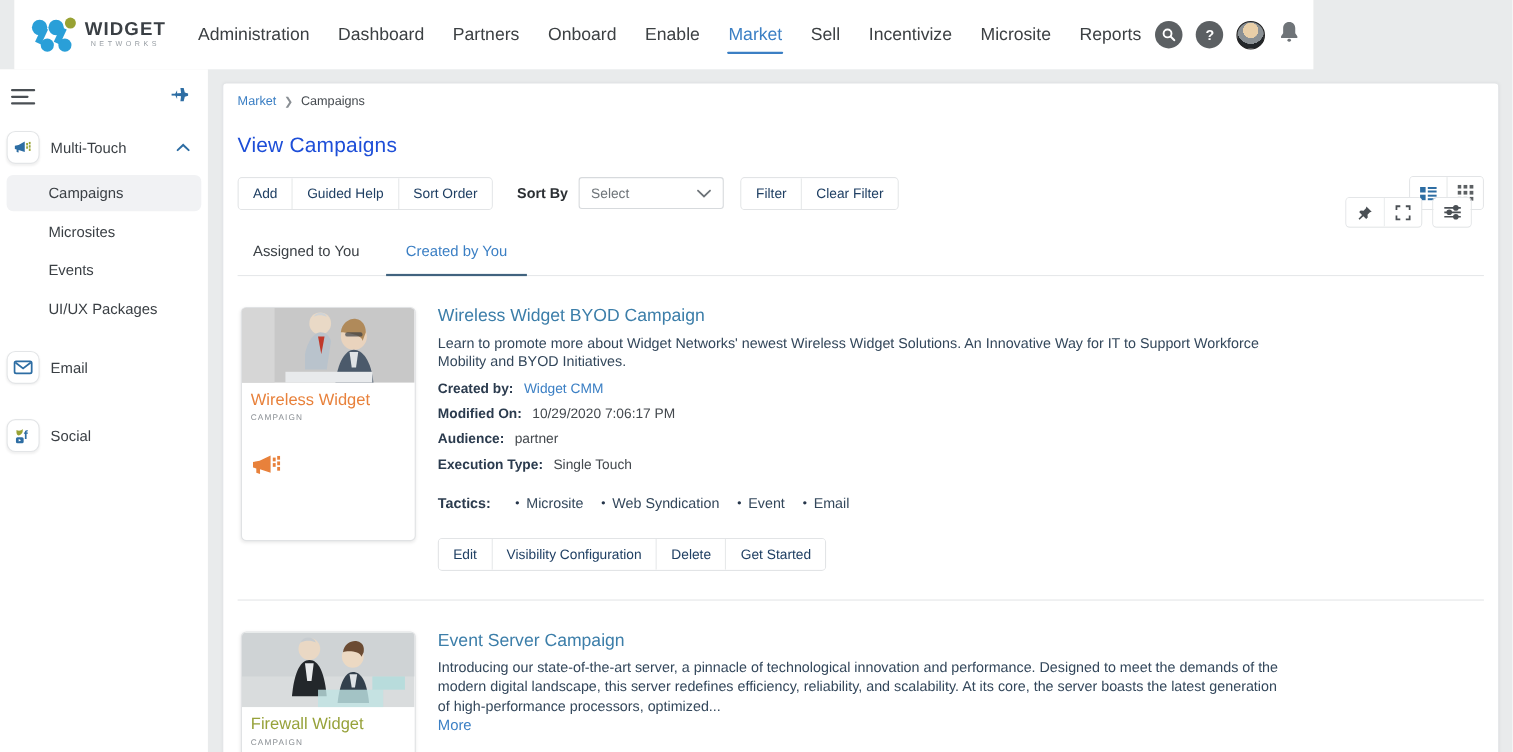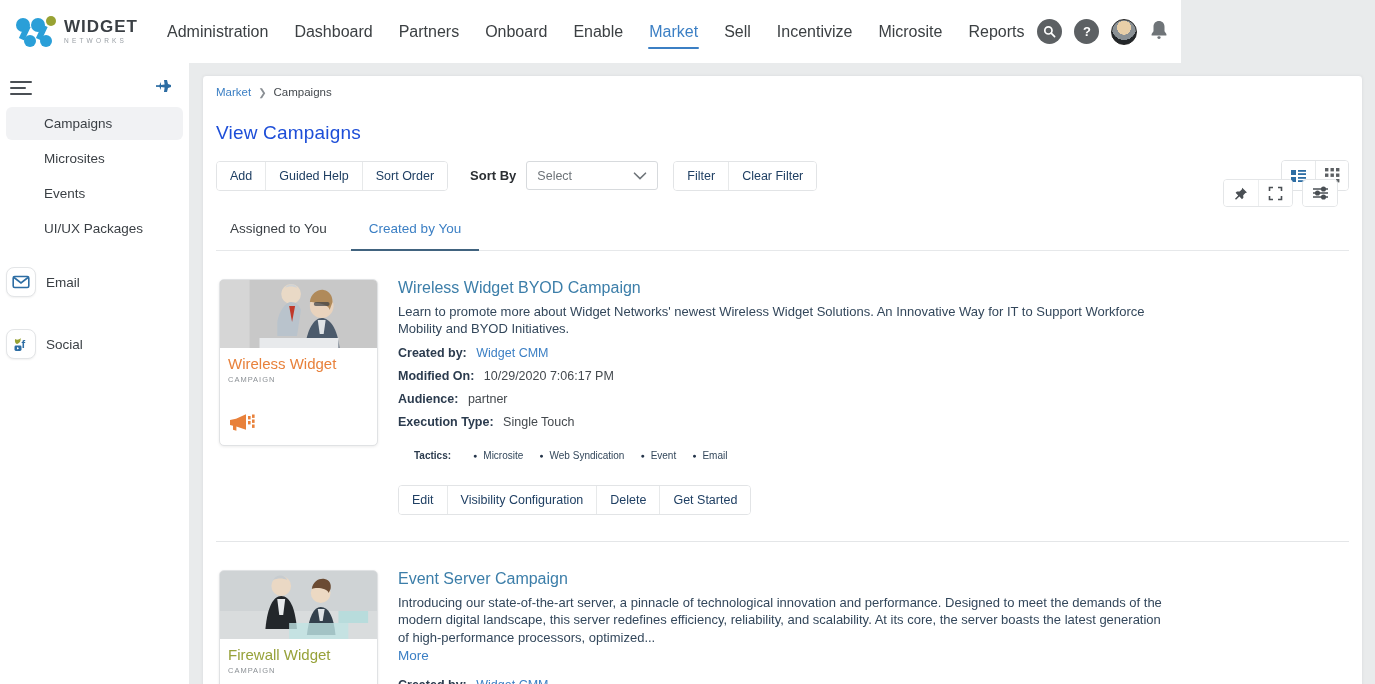--- a/index.html
+++ b/index.html
@@ -1,20 +1,20 @@
 <!DOCTYPE html>
 <html><head>
 <meta charset="utf-8">
 <style>
   * { margin:0; padding:0; box-sizing:border-box; }
   html,body { width:1375px; height:684px; overflow:hidden; }
   body { font-family:"Liberation Sans","DejaVu Sans",sans-serif; background:#e9ebec; color:#333; position:relative; }
 
   
-  .navbar { position:absolute; top:0; left:0; width:1181px; height:63px; background:#fff; display:flex; align-items:center; z-index:30; }
+  .navbar { position:absolute; top:0; left:13px; width:1181px; height:63px; background:#fff; display:flex; align-items:center; z-index:30;text-align:center; }
   .brand { display:flex; align-items:center; margin-left:10px; width:150px; }
   .brand-mark { width:52px; height:40px; position:relative; }
   .brand-text { line-height:1; margin-left:2px; }
   .brand-name { font-size:17px; font-weight:bold; letter-spacing:1px; color:#3a3f44; }
   .brand-sub { font-size:6.5px; letter-spacing:3.2px; color:#9aa0a6; margin-top:3px; }
   .nav-items { display:flex; align-items:center; margin-left:16px; height:63px; }
   .nav-item { font-size:16px; color:#3c4043; padding:0 13px; height:63px; display:flex; align-items:center; cursor:pointer; position:relative; }
   .nav-item.active { color:#3b7fc4; }
   .nav-item.active::after { content:""; position:absolute; left:12px; right:12px; bottom:14px; height:2px; background:#3b7fc4; border-radius:1px; }
   .nav-right { margin-left:auto; display:flex; align-items:center; gap:12px; margin-right:32px; }
@@ -63,38 +63,38 @@
   .view-toggles .view-btn + .view-btn { border-left:1px solid #e7e9ea; }
 
   .tabs { display:flex; gap:34px; margin-top:22px; padding:0 8px 0 10px; border-bottom:1px solid #e6e8ea; }
   .tab { font-size:13.5px; color:#3c4146; padding:8px 4px 14px; cursor:pointer; position:relative; }
   .tab.active { color:#3b7fc4; }
   .tab.active::after { content:""; position:absolute; left:-14px; right:-14px; bottom:-1px; height:2px; background:#41637f; }
 
   
   .card-row { display:flex; gap:20px; padding:28px 1px 26px 3px; }
   .card-row + .card-row { border-top:1px solid #e4e6e8; }
-  .thumb { width:159px; flex:0 0 auto; border:1px solid #e0e2e4; border-radius:5px; background:#fff; box-shadow:0 1px 3px rgba(0,0,0,.08); overflow:hidden; height:167px; cursor:pointer; }
+  .thumb { width:159px; flex:0 0 auto; border:1px solid #e0e2e4; border-radius:5px; background:#fff; box-shadow:0 1px 3px rgba(0,0,0,.08); overflow:hidden; height:213px; cursor:pointer; }
   .thumb-img { width:100%; height:68px; display:block; }
   .thumb-body { padding:7px 8px 6px; }
   .thumb-title { font-size:15px; font-weight:500; }
   .thumb-title.orange { color:#e8813b; }
   .thumb-title.olive { color:#97a23a; }
   .thumb-sub { font-size:7.5px; letter-spacing:1px; color:#8b9095; margin-top:3px; }
   .thumb-icon { margin-top:26px; }
 
   .card-main { flex:1; min-width:0; }
   .card-title { font-size:16px; color:#3c7ea9; font-weight:500; cursor:pointer; }
   .card-desc { font-size:13px; color:#33475b; line-height:1.32; margin-top:6px; max-width:772px; }
   .more-link { font-size:13.5px; color:#3b7fc4; margin-top:2px; cursor:pointer; display:inline-block; }
   .meta-row { margin-top:9px; font-size:12.5px; }
   .meta-label { font-weight:bold; color:#2b3b4e; margin-right:6px; }
   .meta-value { color:#44494e; }
   .meta-link { color:#3b7fc4; cursor:pointer; }
-  .tactics-row { margin-top:21px; font-size:10px; display:flex; align-items:center;margin-left:16px; }
+  .tactics-row { margin-top:21px; font-size:13px; display:flex; align-items:center; }
   .tactic { color:#33475b; margin-left:16px; display:flex; align-items:center; }
   .tactic::before { content:"●"; font-size:7px; color:#25354a; margin-right:6px; }
   .actions { margin-top:24px; }
 </style>
 </head>
 <body>
 
 <header class="navbar">
   <div class="brand">
     <div class="brand-mark">
@@ -151,20 +151,38 @@
         <div></div>
       </div>
     <div class="pin-btn">
       <svg width="20" height="16" viewBox="0 0 20 16">
           <path d="M9 2h3l1 4 3 1v2l-3 1-1 4H9l.6-4.5L6 9v3L4 8l2-4v3l3.6-.5L9 2z" fill="#2d6da3"></path>
           <rect x="1" y="7.2" width="7" height="1.7" fill="#2d6da3"></rect>
         </svg>
     </div>
   </div>
 
+  <div class="side-group">
+    <div class="side-icon-box">
+      <svg width="18" height="16" viewBox="0 0 18 16">
+          <path d="M1.5 6.5v3l1.6.4v2.3l1.8.5v-2.4l5.6 1.9V2.6L4.9 5.9 1.5 6.5z" fill="#2d6da3"></path>
+          <rect x="11.8" y="4" width="1.6" height="2.2" fill="#98a233"></rect>
+          <rect x="11.8" y="7" width="1.6" height="2.2" fill="#98a233"></rect>
+          <rect x="14.2" y="3" width="1.6" height="2.2" fill="#98a233"></rect>
+          <rect x="14.2" y="6" width="1.6" height="2.2" fill="#98a233"></rect>
+          <rect x="14.2" y="9" width="1.6" height="2.2" fill="#98a233"></rect>
+        </svg>
+    </div>
+    <span class="side-label">Multi-Touch</span>
+    <span class="side-chevron">
+      <svg width="13" height="8" viewBox="0 0 13 8">
+          <path d="M1.5 6.5 6.5 1.8l5 4.7" fill="none" stroke="#2d6da3" stroke-width="1.8" stroke-linecap="round"></path>
+        </svg>
+    </span>
+  </div>
   <ul class="side-sub">
     <li class="selected">Campaigns</li>
     <li>Microsites</li>
     <li>Events</li>
     <li>UI/UX Packages</li>
   </ul>
 
   <div class="side-group" style="margin-top:14px;">
     <div class="side-icon-box">
       <svg width="18" height="14" viewBox="0 0 18 14">

